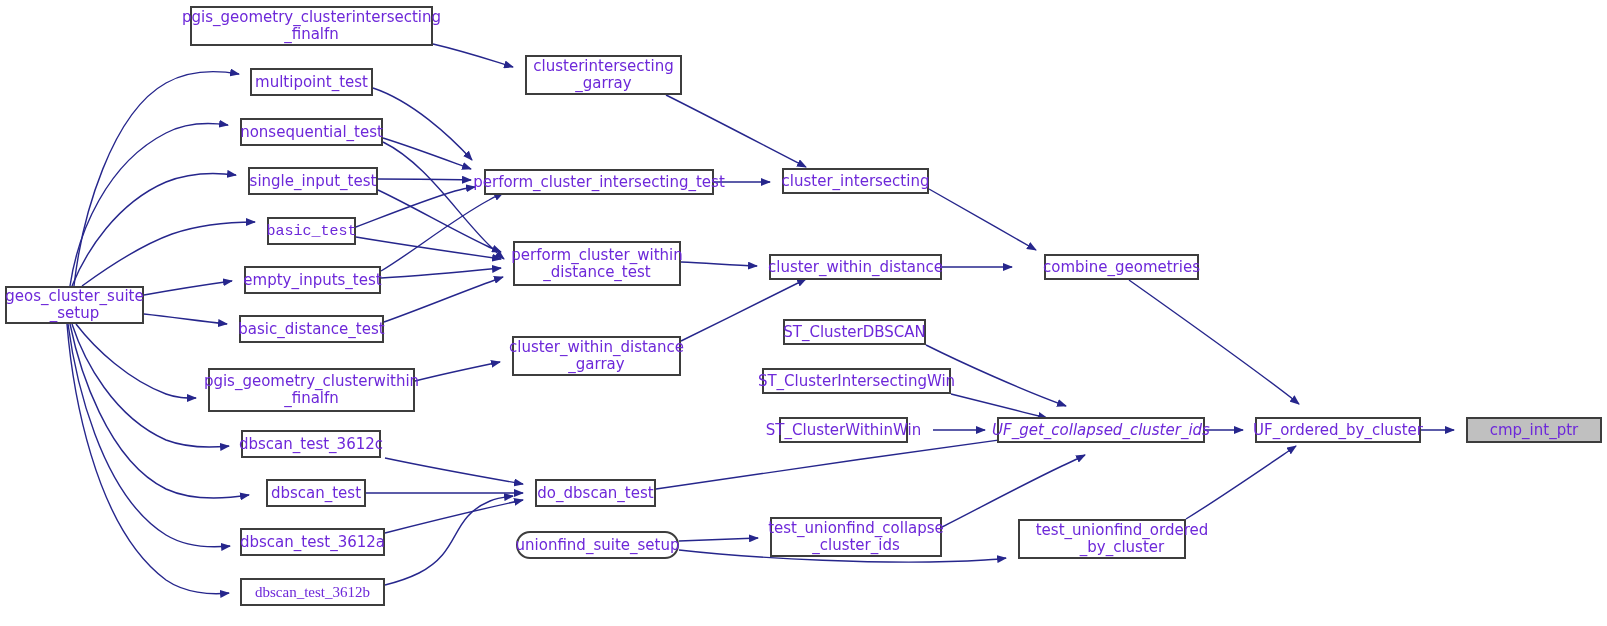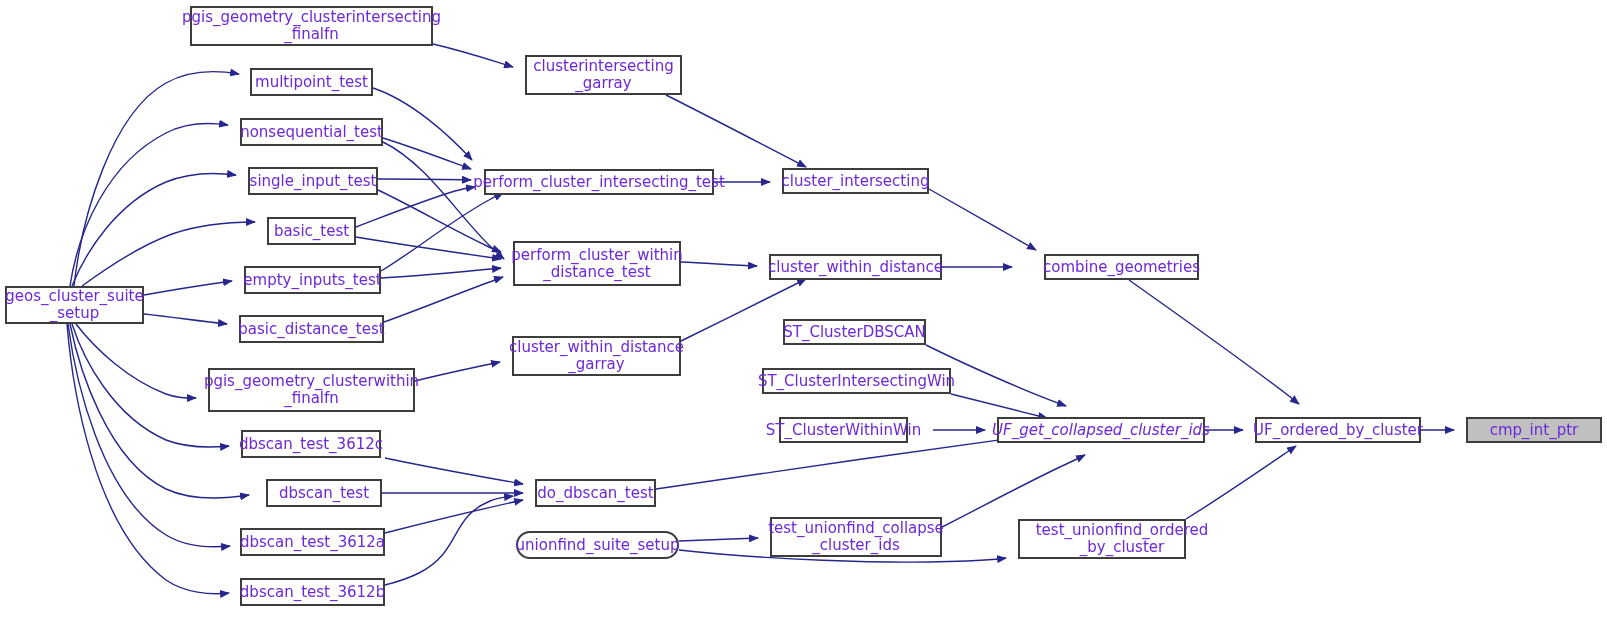--- a/index.html
+++ b/index.html
@@ -108,43 +108,43 @@
   <div id="node-layer">
       <div class="node thick" style="left: 190px; top: 6px; width: 243px; height: 40px;">pgis_geometry_clusterintersecting
 _finalfn</div>
       <div class="node thick" style="left: 250px; top: 68px; width: 123px; height: 28px;">multipoint_test</div>
       <div class="node thick" style="left: 525px; top: 55px; width: 157px; height: 40px;">clusterintersecting
 _garray</div>
       <div class="node thick" style="left: 240px; top: 118px; width: 143px; height: 28px;">nonsequential_test</div>
       <div class="node thick" style="left: 248px; top: 167px; width: 130px; height: 28px;">single_input_test</div>
       <div class="node thick" style="left: 484px; top: 169px; width: 230px; height: 26px;">perform_cluster_intersecting_test</div>
       <div class="node thick" style="left: 782px; top: 168px; width: 147px; height: 26px;">cluster_intersecting</div>
-      <div class="node thick" style="left: 267px; top: 217px; width: 89px; height: 28px;">basic_test</div>
+      <div class="node thick" style="left: 267px; top: 217px; width: 89px; height: 28px; font-family: Liberation Mono, monospace;">basic_test</div>
       <div class="node thick" style="left: 513px; top: 241px; width: 168px; height: 45px;">perform_cluster_within
 _distance_test</div>
       <div class="node thick" style="left: 769px; top: 254px; width: 173px; height: 26px;">cluster_within_distance</div>
       <div class="node thick" style="left: 1024px; top: 254px; width: 155px; height: 26px; margin-left: 20px;">combine_geometries</div>
       <div class="node thick" style="left: 244px; top: 266px; width: 137px; height: 28px;">empty_inputs_test</div>
       <div class="node thick" style="left: 5px; top: 286px; width: 139px; height: 38px;">geos_cluster_suite
 _setup</div>
       <div class="node thick" style="left: 239px; top: 315px; width: 145px; height: 28px;">basic_distance_test</div>
       <div class="node thick" style="left: 783px; top: 319px; width: 143px; height: 26px;">ST_ClusterDBSCAN</div>
       <div class="node thick" style="left: 512px; top: 336px; width: 169px; height: 40px;">cluster_within_distance
 _garray</div>
       <div class="node thick" style="left: 762px; top: 368px; width: 189px; height: 26px;">ST_ClusterIntersectingWin</div>
       <div class="node thick" style="left: 208px; top: 368px; width: 207px; height: 44px;">pgis_geometry_clusterwithin
 _finalfn</div>
       <div class="node thick" style="left: 779px; top: 417px; width: 129px; height: 26px;">ST_ClusterWithinWin</div>
       <div class="node thick" style="left: 997px; top: 417px; width: 208px; height: 26px; font-style: italic;">UF_get_collapsed_cluster_ids</div>
       <div class="node thick" style="left: 1255px; top: 417px; width: 166px; height: 26px;">UF_ordered_by_cluster</div>
       <div class="node highlight" style="left: 1466px; top: 417px; width: 136px; height: 26px;">cmp_int_ptr</div>
       <div class="node thick" style="left: 241px; top: 430px; width: 140px; height: 28px;">dbscan_test_3612c</div>
-      <div class="node thick" style="left: 266px; top: 479px; width: 116px; height: 28px;">dbscan_test</div>
+      <div class="node thick" style="left: 266px; top: 479px; width: 100px; height: 28px;">dbscan_test</div>
       <div class="node thick" style="left: 535px; top: 479px; width: 121px; height: 28px;">do_dbscan_test</div>
       <div class="node thick" style="left: 770px; top: 517px; width: 172px; height: 40px;">test_unionfind_collapse
 _cluster_ids</div>
       <div class="node thick" style="left: 1018px; top: 519px; width: 168px; height: 40px; padding-left: 40px;">test_unionfind_ordered
 _by_cluster</div>
       <div class="node thick" style="left: 240px; top: 528px; width: 145px; height: 28px;">dbscan_test_3612a</div>
       <div class="node thick" style="left: 516px; top: 531px; width: 163px; height: 28px; border-radius: 14px;">unionfind_suite_setup</div>
-      <div class="node thick" style="left: 240px; top: 578px; width: 145px; height: 28px;">dbscan_test_3612b</div>
+      <div class="node thick" style="left: 240px; top: 578px; width: 145px; height: 28px; font-family: Liberation Serif, serif;">dbscan_test_3612b</div>
     </div>
 </div>
 
 </body></html>

